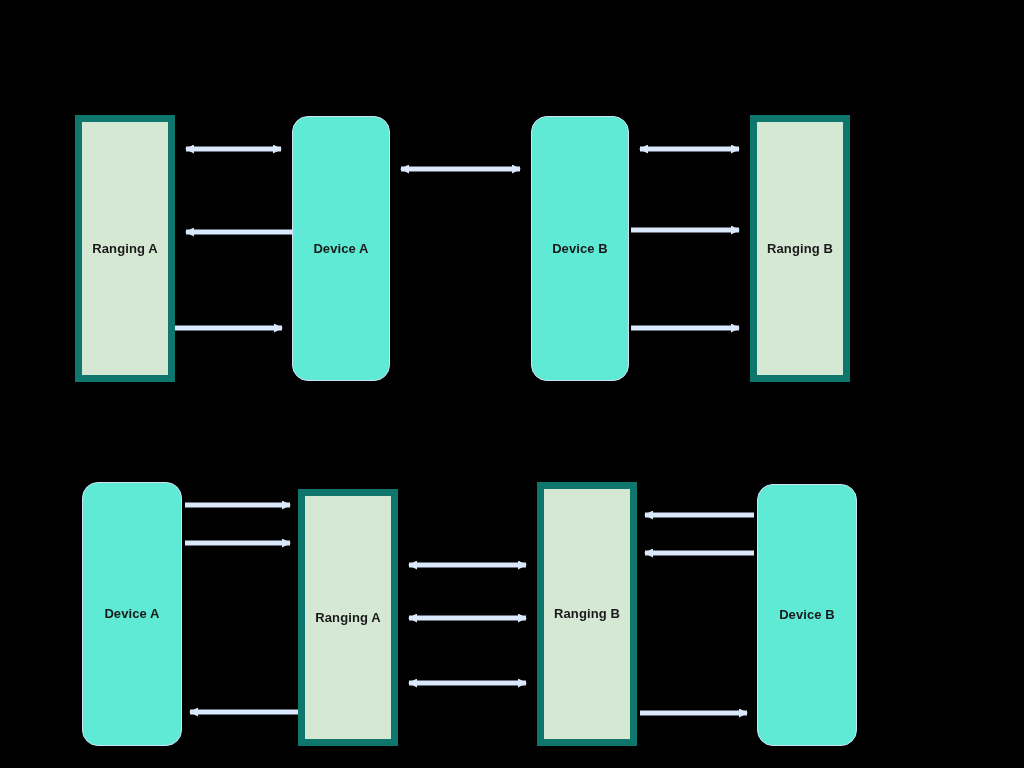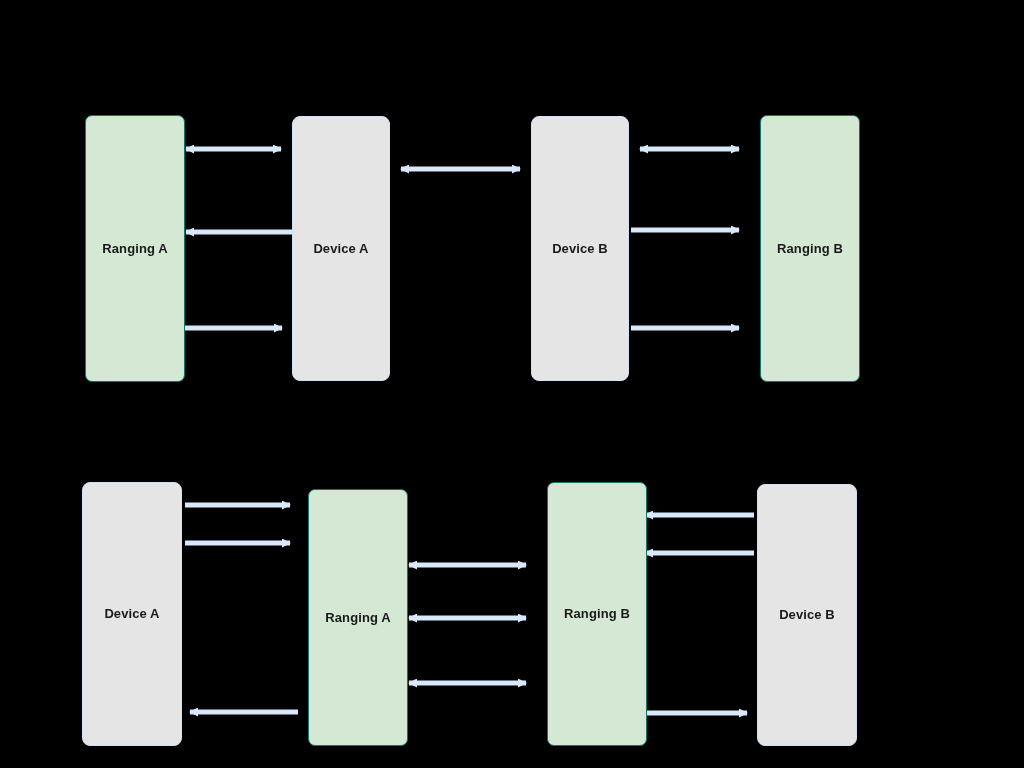--- a/index.html
+++ b/index.html
@@ -30,28 +30,27 @@
     font-weight: bold;
     font-size: 13px;
     line-height: 1.2;
     color: #1a1a1a;
     text-align: center;
     letter-spacing: 0.1px;
     user-select: none;
   }
   .node.green {
     background: #d5e8d4;
-    border: 1px solid #0f766e;
-    border-radius: 7px;
-    margin-left: 10px;
+    border: 7px solid #0f766e;
+    border-radius: 0;
   }
   .node.blue {
-    background: #e5e5e5;
+    background: #5eead4;
     border: 1px solid #cfe0f9;
-    border-radius: 8px;
+    border-radius: 16px;
   }
   .edge {
     position: absolute;
     height: 0;
     pointer-events: none;
   }
   .edge svg {
     display: block;
     overflow: visible;
   }

